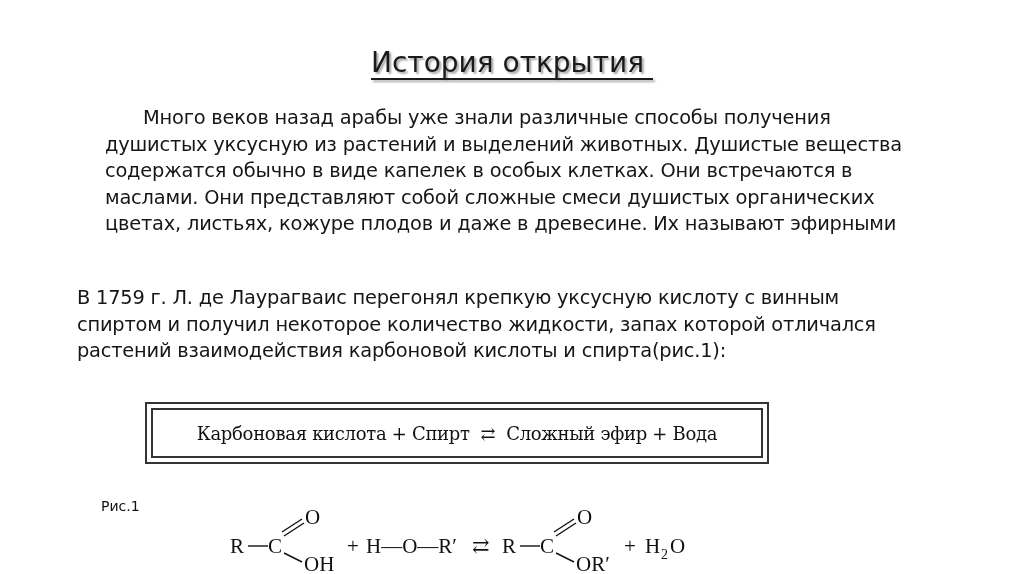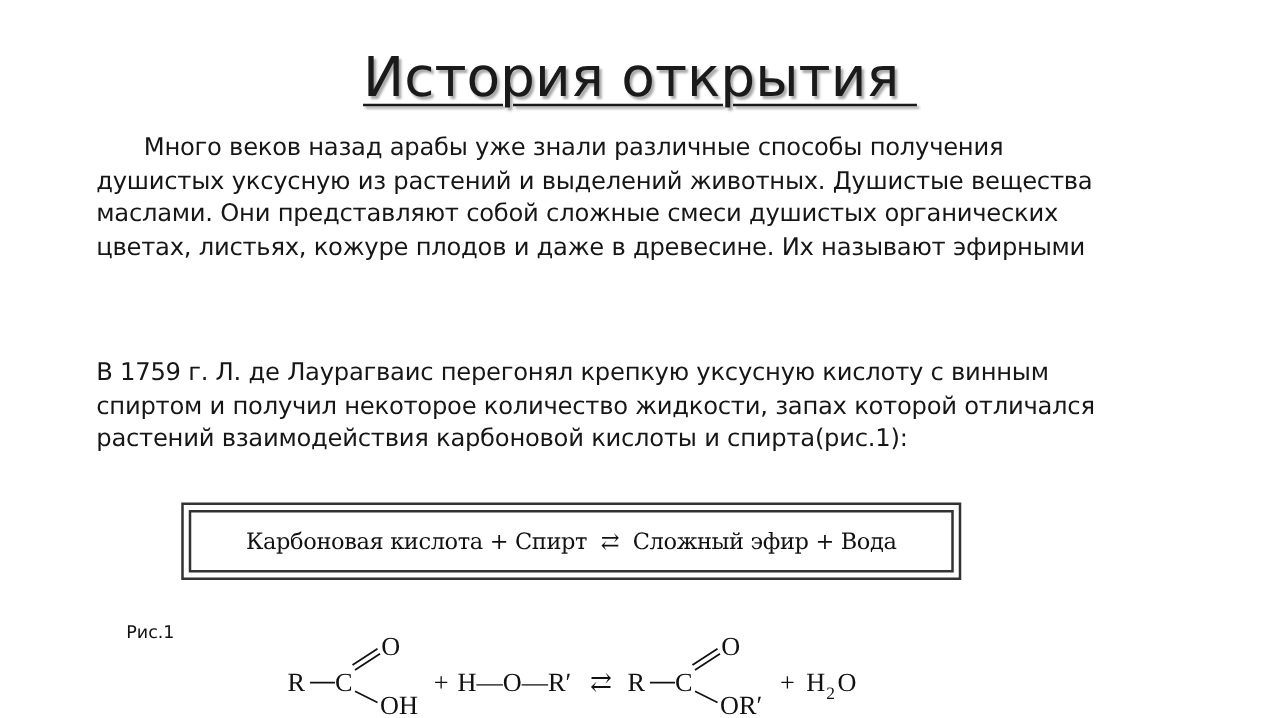--- a/index.html
+++ b/index.html
@@ -1,44 +1,45 @@
 <!DOCTYPE html>
 <html><head>
 <meta charset="utf-8">
 <style>
   html, body { margin:0; padding:0; }
   body { width:1024px; height:574px; background:#ffffff; position:relative; overflow:hidden;
          font-family:"Liberation Sans", "DejaVu Sans", sans-serif; color:#141414; }
   .title { position:absolute; left:0; width:1024px; top:38px; text-align:center;
-           font-family:"DejaVu Sans", sans-serif; font-size:44px; line-height:50px; color:#1a1a1a;
+           font-family:"DejaVu Sans", sans-serif; font-size:28px; line-height:50px; color:#1a1a1a;
            text-shadow:2px 2px 2px rgba(0,0,0,0.35); }
   .title span { text-decoration:underline; text-decoration-thickness:2px; text-underline-offset:6px; white-space:pre; }
   .para { position:absolute; left:77px; width:880px; font-family:"DejaVu Sans", sans-serif;
           font-size:19.4px; line-height:26.6px; color:#161616; margin:0; letter-spacing:-0.2px; }
   .para .line { display:block; white-space:nowrap; }
-  .p1 { top:105px; }
+  .p1 { top:105px;margin-left:28px; }
   .p1 .line:first-child { padding-left:38px; }
   .p2 { top:285px; }
   .eqbox { position:absolute; left:145px; top:402px; width:624px; height:62px;
            border:2px solid #333; box-sizing:border-box; }
   .eqbox-inner { position:absolute; left:4px; top:4px; right:4px; bottom:4px;
                  border:2px solid #333; display:flex; align-items:center; justify-content:center; }
   .eqtext { font-family:"DejaVu Serif", "Liberation Serif", serif; font-size:18px; color:#111; letter-spacing:-0.3px; white-space:pre; }
   .fig-label { position:absolute; left:77px; top:498px; font-family:"DejaVu Sans", sans-serif; font-size:14px; color:#111;margin-left:24px; }
   .chem { position:absolute; left:0; top:0; width:1024px; height:574px; }
   .chem text { font-family:"Liberation Serif", "DejaVu Serif", serif; fill:#111; }
 </style>
 </head>
 <body>
 
 <div class="title"><span>История открытия </span></div>
 
 <p class="para p1">
   <span class="line">Много веков назад арабы уже знали различные способы получения</span>
   <span class="line">душистых уксусную из растений и выделений животных. Душистые вещества</span>
+  <span class="line">содержатся обычно в виде капелек в особых клетках. Они встречаются в</span>
   <span class="line">маслами. Они представляют собой сложные смеси душистых органических</span>
   <span class="line">цветах, листьях, кожуре плодов и даже в древесине. Их называют эфирными</span>
 </p>
 
 <p class="para p2">
   <span class="line">В 1759 г. Л. де Лаурагваис перегонял крепкую уксусную кислоту с винным</span>
   <span class="line">спиртом и получил некоторое количество жидкости, запах которой отличался</span>
   <span class="line">растений взаимодействия карбоновой кислоты и спирта(рис.1):</span>
 </p>
 

